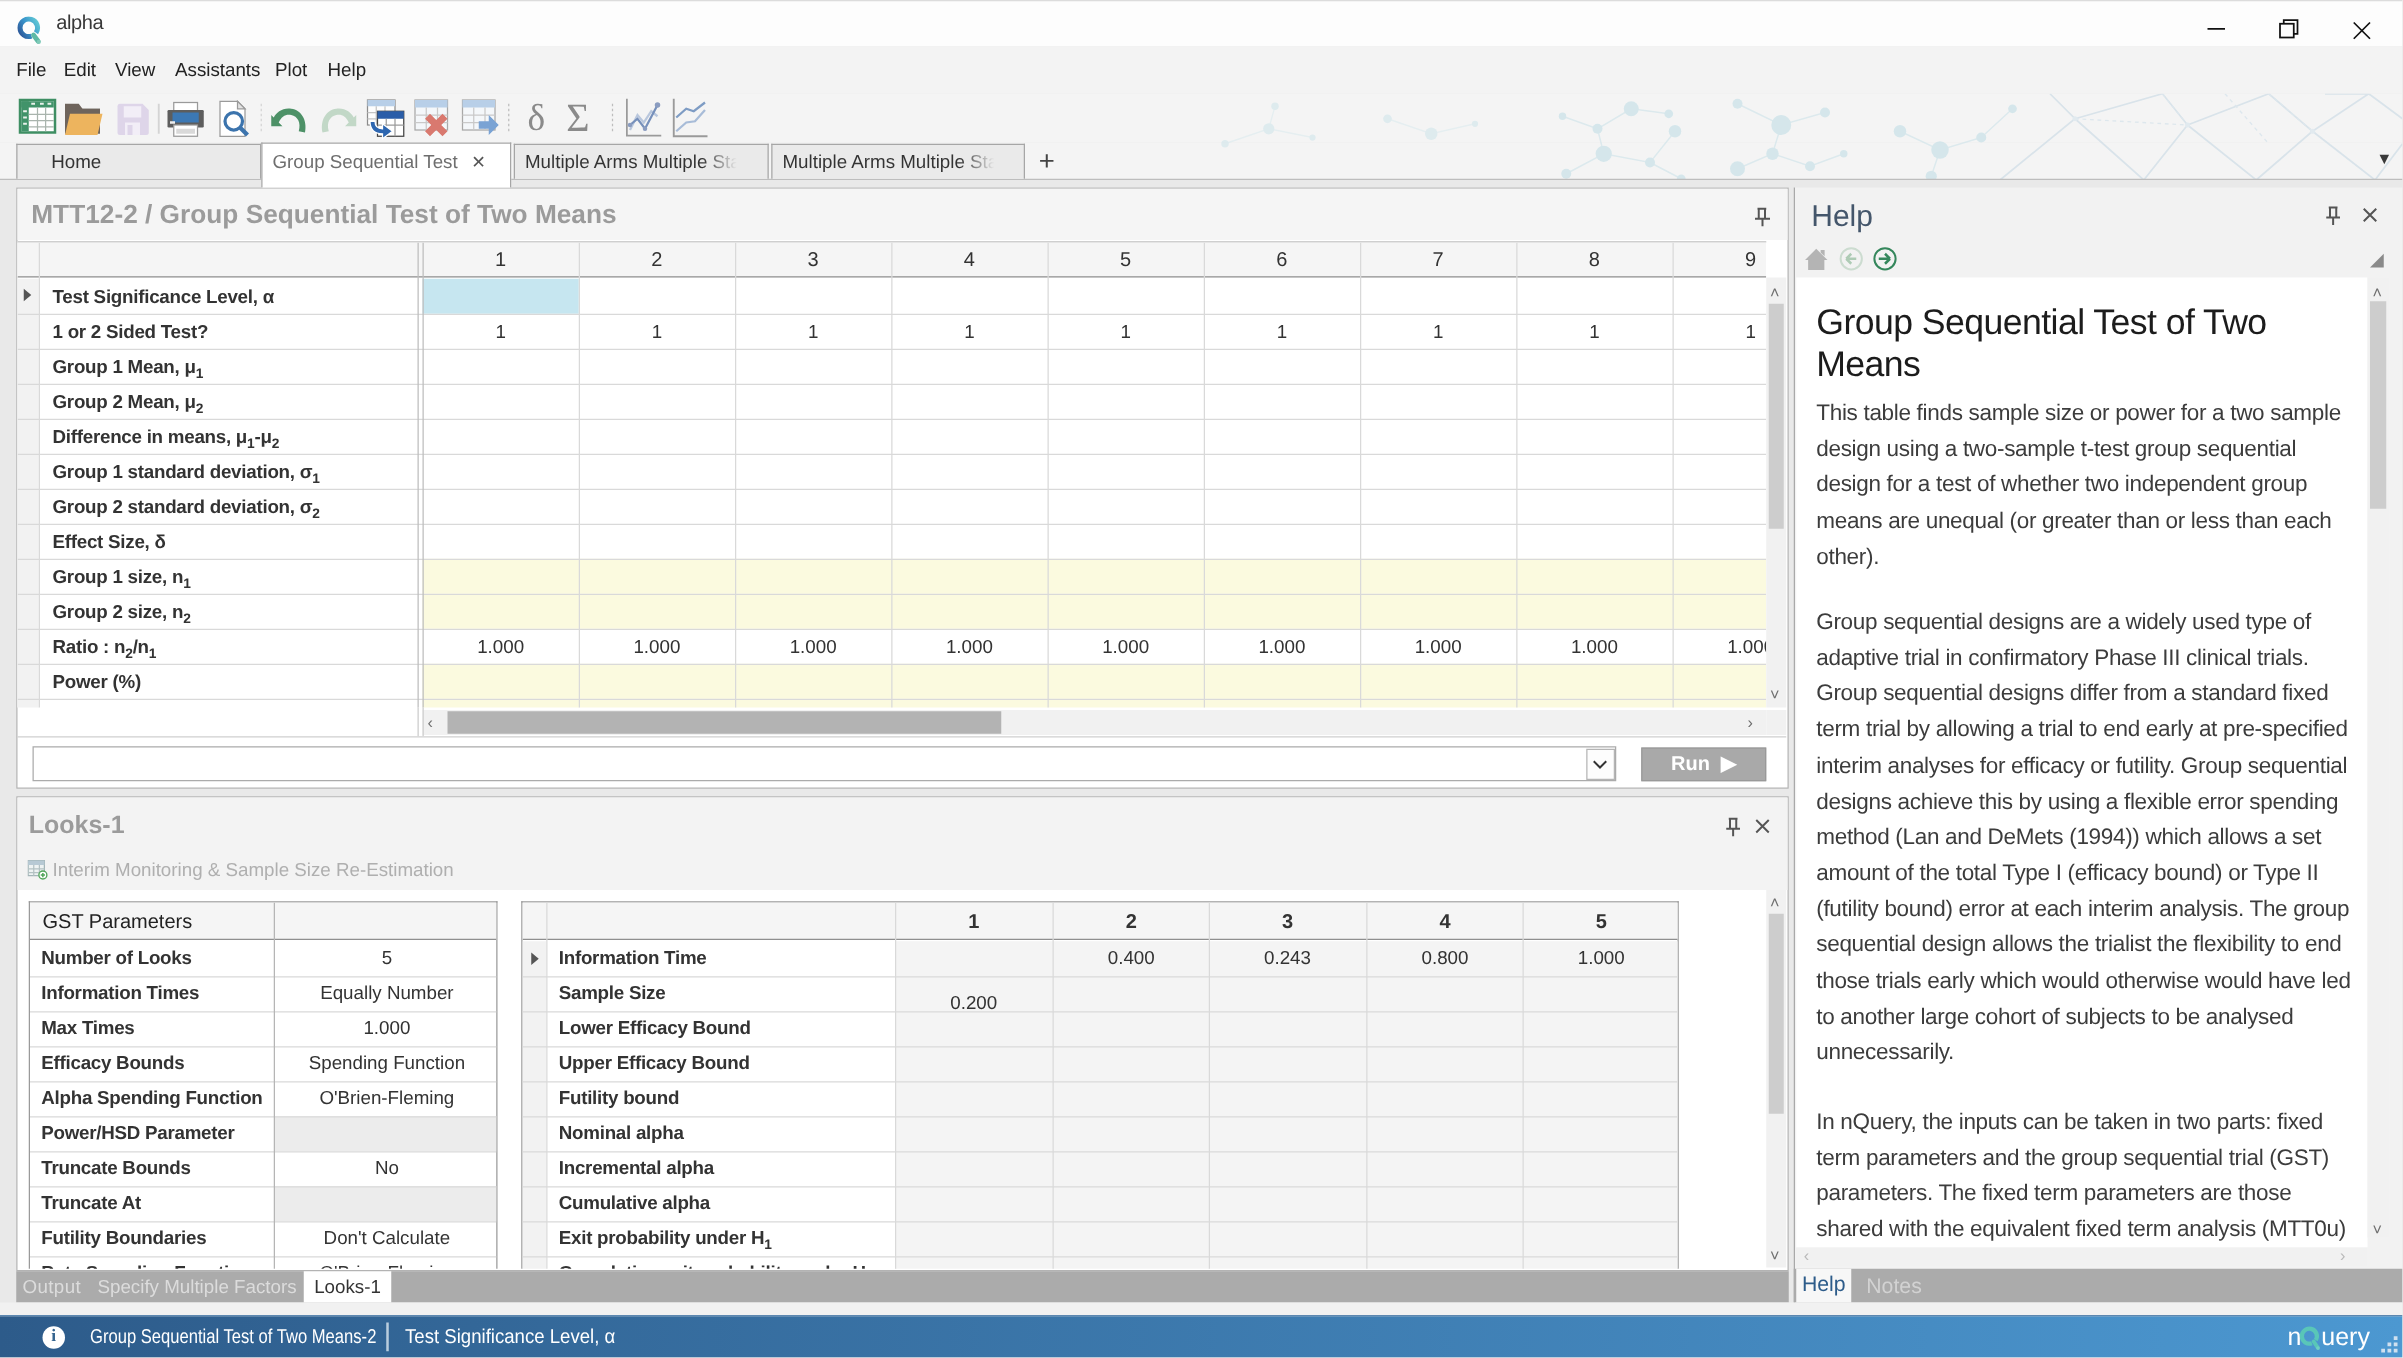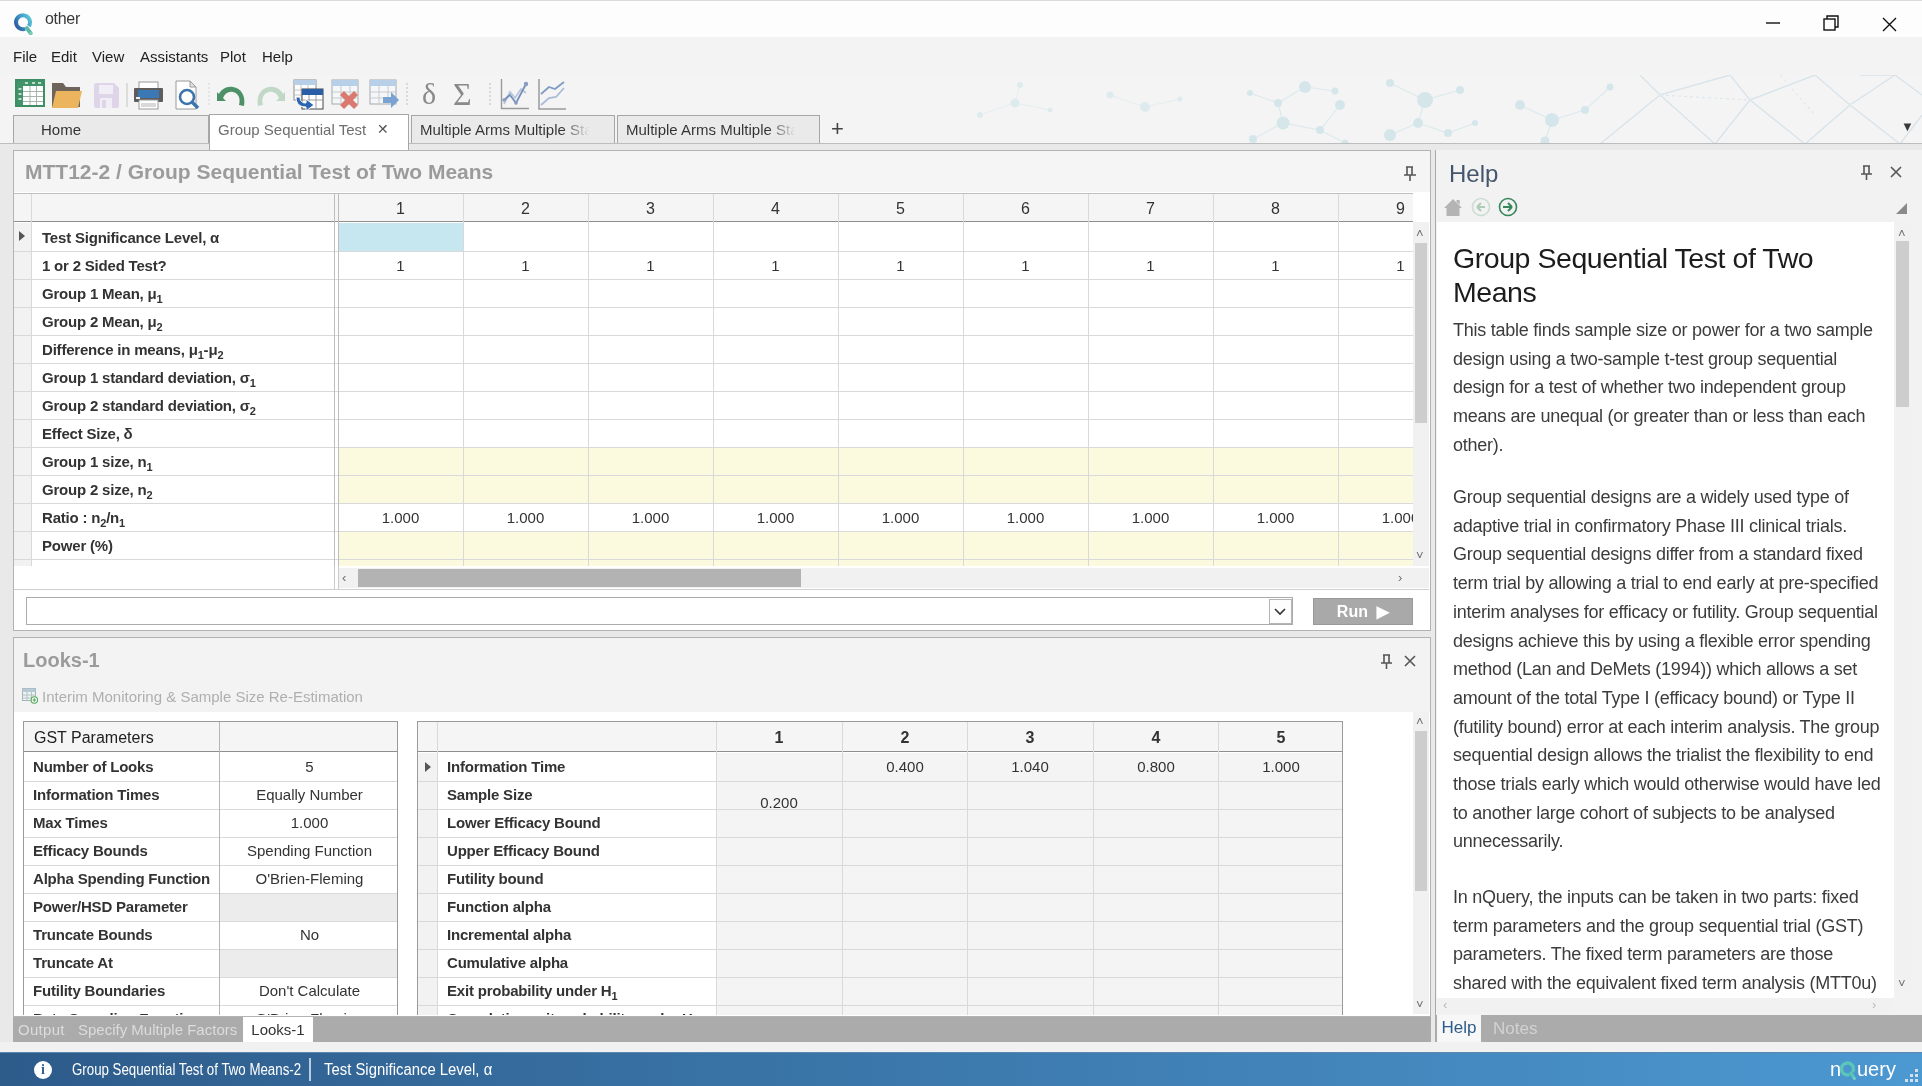--- a/index.html
+++ b/index.html
@@ -52,21 +52,21 @@
       <linearGradient id="lg1" x1="0" y1="0.8" x2="1" y2="0.2">
     <stop offset="0" stop-color="#2f5e9e"></stop>
         <stop offset="0.5" stop-color="#3a96cc"></stop>
         <stop offset="1" stop-color="#5ec4d4"></stop>
   </linearGradient>
     </defs>
   <path d="M 12.2 15.9 A 7 7 0 1 1 15.8 13.2" fill="none" stroke="url(#lg1)" stroke-width="4"></path>
   <path d="M 13.8 15 L 17.5 20" stroke="#5fb9a5" stroke-width="3.8" stroke-linecap="round"></path>
   <circle cx="18" cy="20.5" r="1.7" fill="#7fcab8"></circle>
 </svg>
-<div class="abs" id="apptitle">other</div>
+<div class="abs" id="apptitle">alpha</div>
 
 <svg class="abs" style="left:1755px;top:8px" width="160" height="26" viewBox="0 0 160 26">
   <line x1="11" y1="15" x2="25" y2="15" stroke="#111" stroke-width="1.4"></line>
   <rect x="69" y="11" width="11" height="11" fill="none" stroke="#111" stroke-width="1.4"></rect>
   <path d="M 72 11 V 8 H 83 V 19 H 80" fill="none" stroke="#111" stroke-width="1.4"></path>
   <path d="M 128 10 L 141 23 M 141 10 L 128 23" stroke="#111" stroke-width="1.4"></path>
 </svg>
 
 <div class="abs" id="menubar">
   <span style="left:13px">File</span>
@@ -364,32 +364,32 @@
 <div class="gval" style="left:424px;top:7px;width:126px;font-size:16px;font-weight:bold;">2</div>
 <div class="gval" style="left:549px;top:7px;width:126px;font-size:16px;font-weight:bold;">3</div>
 <div class="gval" style="left:675px;top:7px;width:126px;font-size:16px;font-weight:bold;">4</div>
 <div class="gval" style="left:800px;top:7px;width:126px;font-size:16px;font-weight:bold;">5</div>
 <div class="abs" style="left:0;top:31px;width:19px;height:300px;background:#f2f2f2"></div>
 <div class="abs" style="left:298px;top:31px;width:628px;height:300px;background:#f4f4f4"></div>
 <div class="abs" style="left:7px;top:40px;width:0;height:0;border-left:6px solid #555;border-top:5px solid transparent;border-bottom:5px solid transparent"></div>
 <div class="glabel" style="left:29px;top:36px;">Information Time</div>
 <div class="gval" style="left:298px;top:36px;width:126px;margin-top:36px;">0.200</div>
 <div class="gval" style="left:424px;top:36px;width:126px;">0.400</div>
-<div class="gval" style="left:549px;top:36px;width:126px;">1.040</div>
+<div class="gval" style="left:549px;top:36px;width:126px;">0.243</div>
 <div class="gval" style="left:675px;top:36px;width:126px;">0.800</div>
 <div class="gval" style="left:800px;top:36px;width:126px;">1.000</div>
 <div class="glabel" style="left:29px;top:64px;">Sample Size</div>
 <div class="gline" style="left:0;top:59px;width:926px;height:1px;"></div>
 <div class="glabel" style="left:29px;top:92px;">Lower Efficacy Bound</div>
 <div class="gline" style="left:0;top:87px;width:926px;height:1px;"></div>
 <div class="glabel" style="left:29px;top:120px;">Upper Efficacy Bound</div>
 <div class="gline" style="left:0;top:115px;width:926px;height:1px;"></div>
 <div class="glabel" style="left:29px;top:148px;">Futility bound</div>
 <div class="gline" style="left:0;top:143px;width:926px;height:1px;"></div>
-<div class="glabel" style="left:29px;top:176px;">Function alpha</div>
+<div class="glabel" style="left:29px;top:176px;">Nominal alpha</div>
 <div class="gline" style="left:0;top:171px;width:926px;height:1px;"></div>
 <div class="glabel" style="left:29px;top:204px;">Incremental alpha</div>
 <div class="gline" style="left:0;top:199px;width:926px;height:1px;"></div>
 <div class="glabel" style="left:29px;top:232px;">Cumulative alpha</div>
 <div class="gline" style="left:0;top:227px;width:926px;height:1px;"></div>
 <div class="glabel" style="left:29px;top:260px;">Exit probability under H<sub>1</sub></div>
 <div class="gline" style="left:0;top:255px;width:926px;height:1px;"></div>
 <div class="glabel" style="left:29px;top:288px;">Cumulative exit probability under H</div>
 <div class="gline" style="left:0;top:283px;width:926px;height:1px;"></div>
 <div class="gline" style="left:19px;top:0;width:1px;height:300px;"></div>

